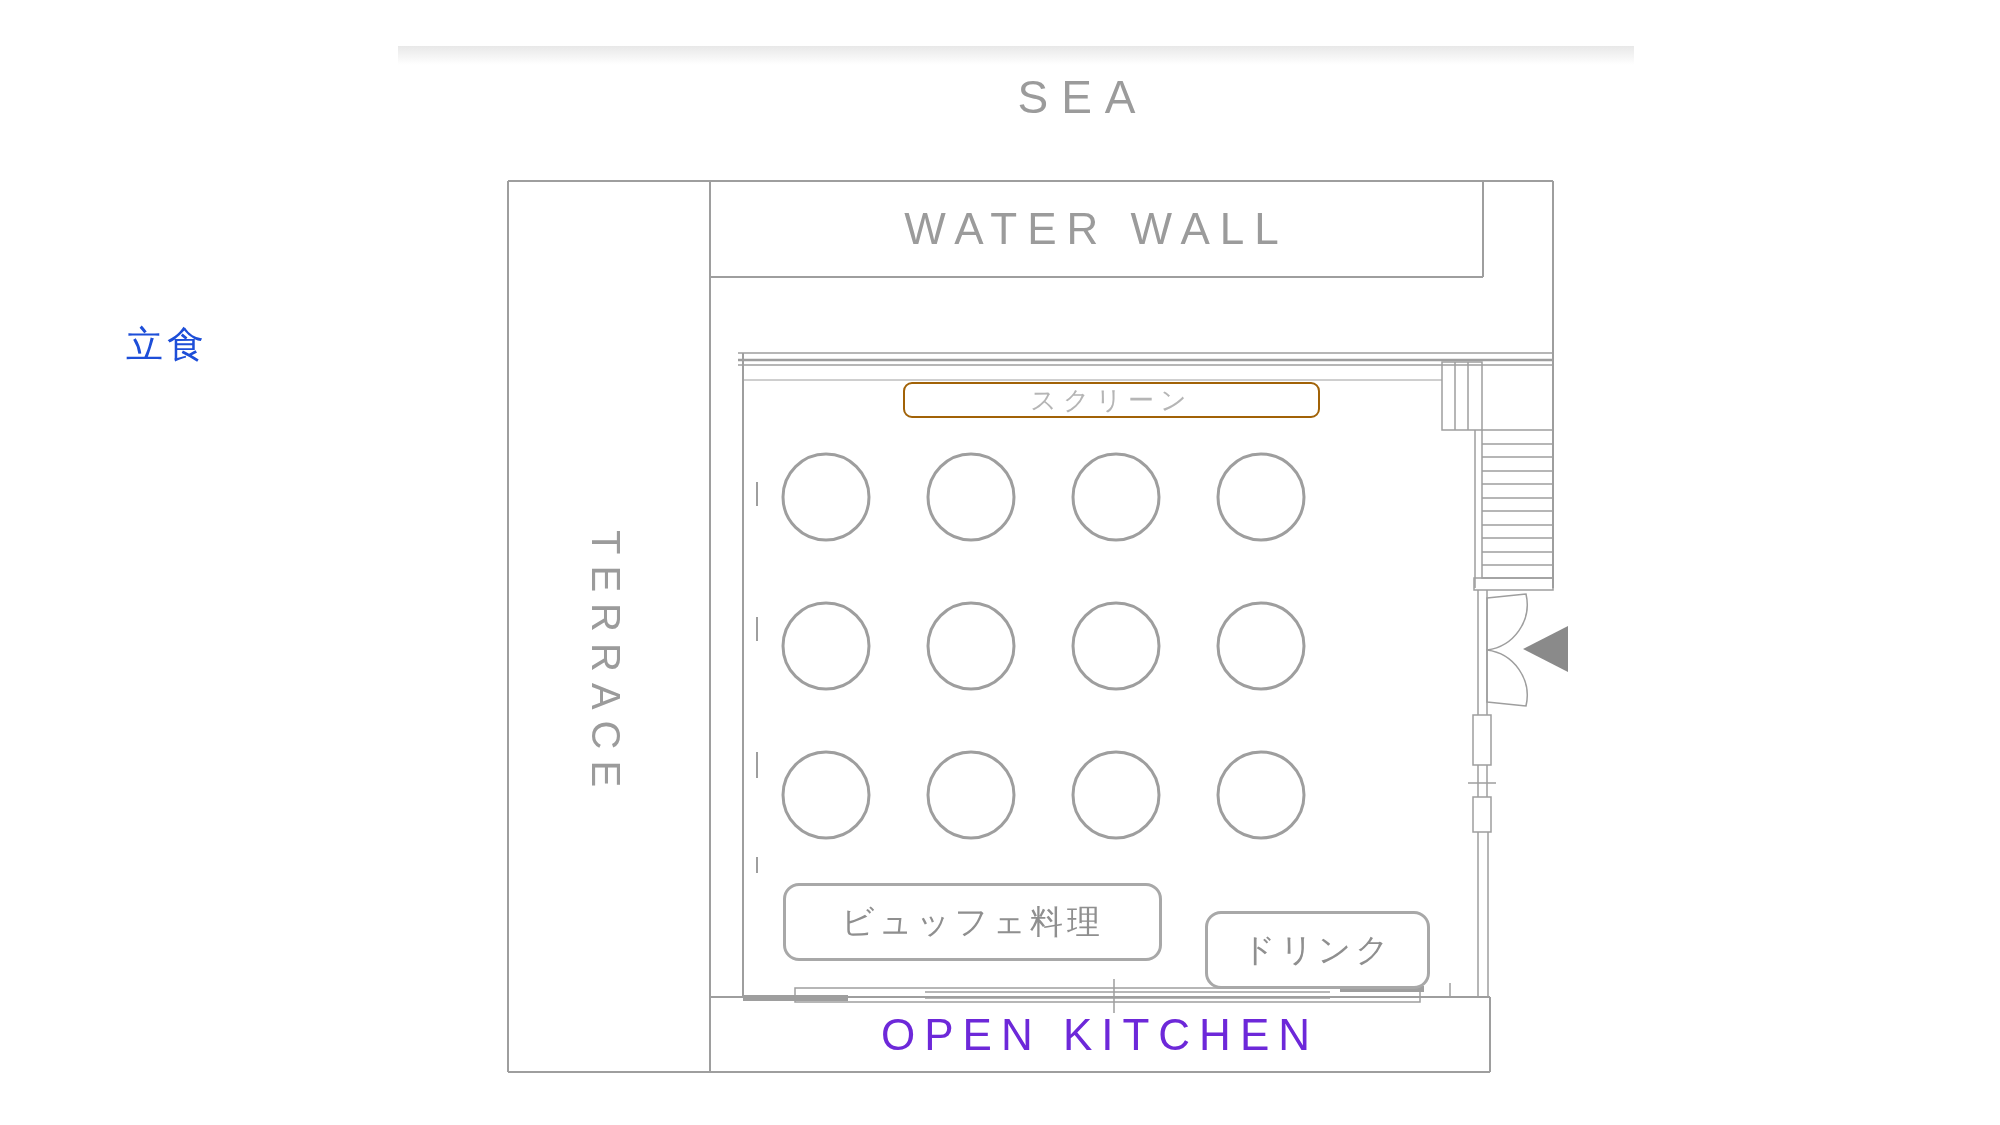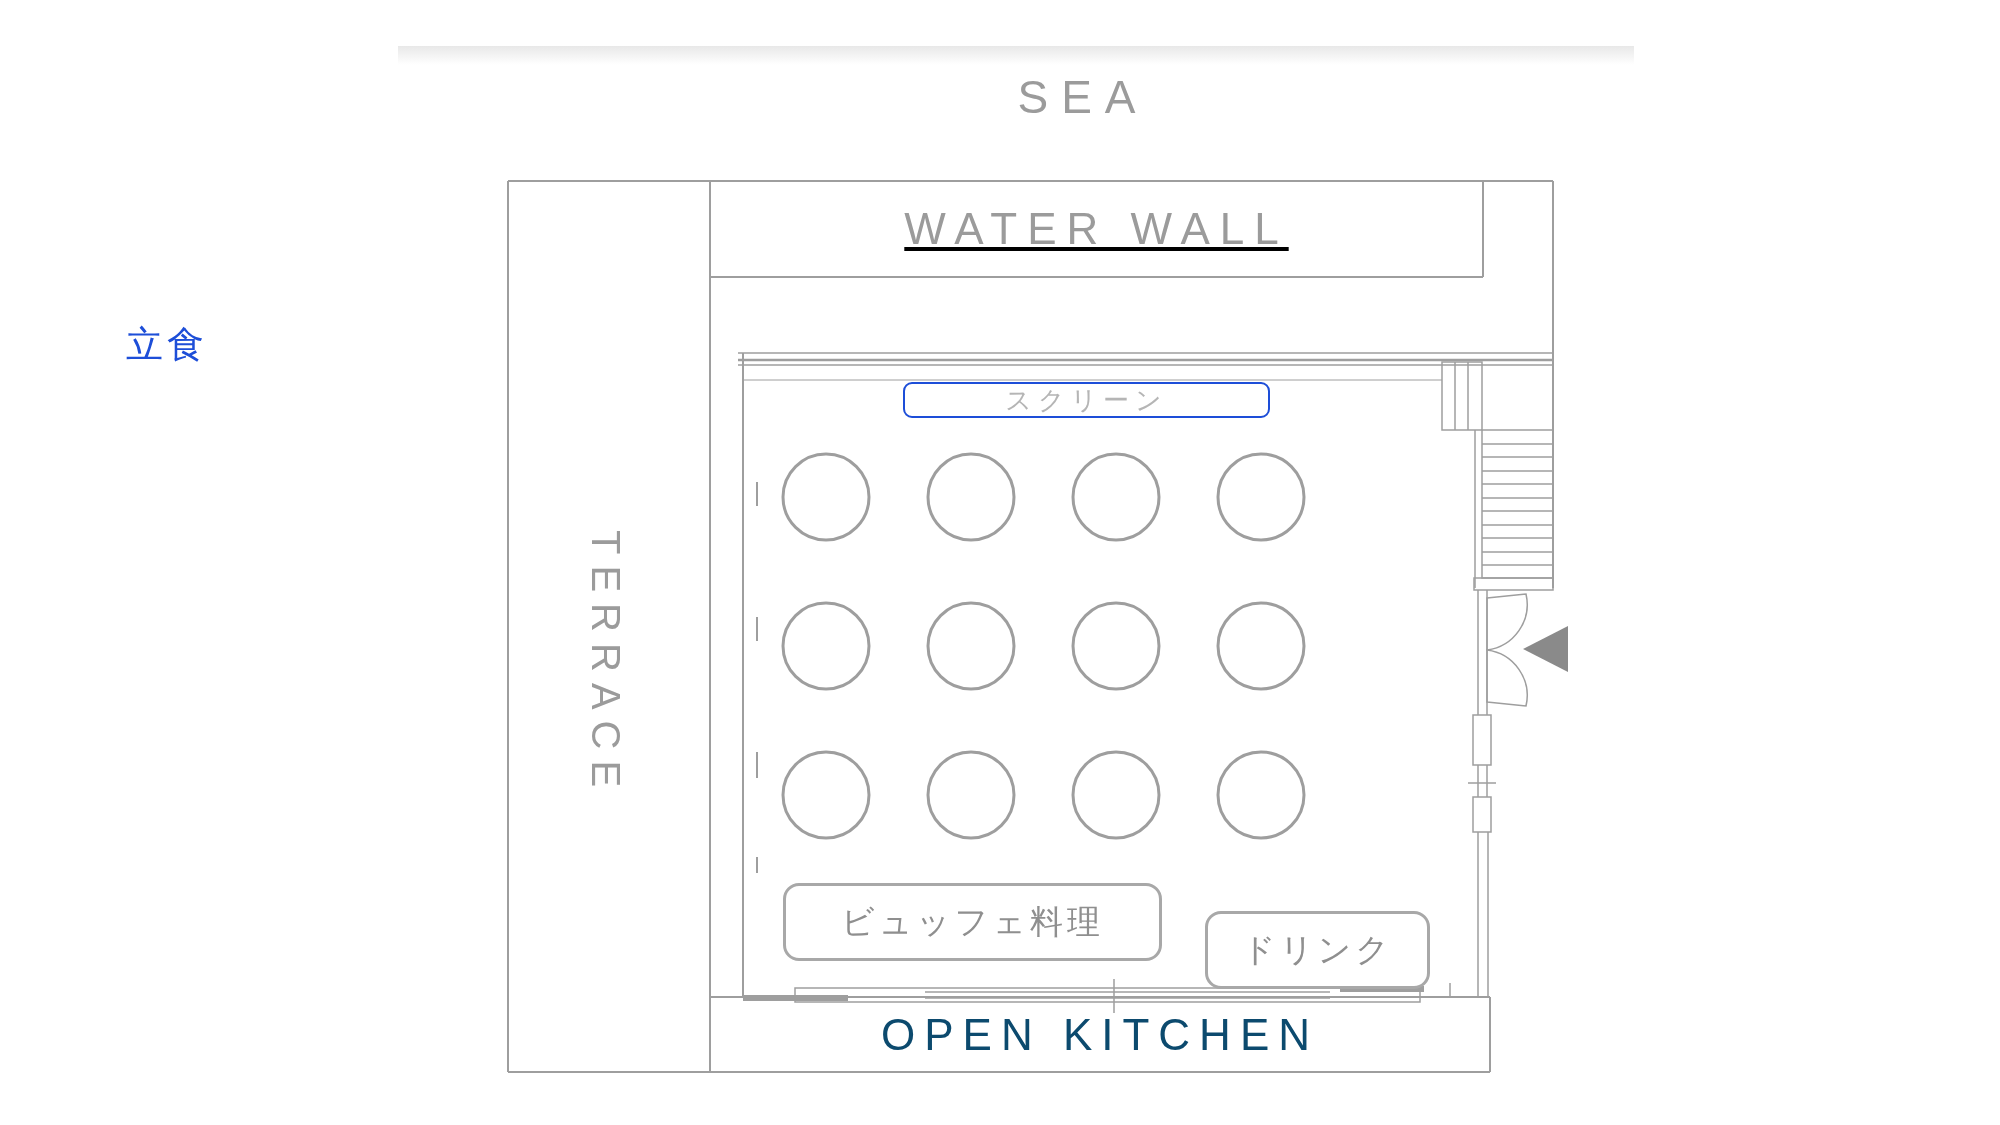--- a/index.html
+++ b/index.html
@@ -7,29 +7,29 @@
        font-family:"Liberation Sans","DejaVu Sans",sans-serif;}
   .abs{position:absolute;}
   #plan-svg{position:absolute;left:0;top:0;}
   svg line, svg rect, svg path, svg circle{stroke:#9e9e9e;fill:none;}
   .label{color:#9b9b9b;letter-spacing:10px;font-weight:400;}
   .flexc{display:flex;align-items:center;justify-content:center;}
   #top-shadow{left:398px;top:46px;width:1236px;height:22px;
     background:linear-gradient(to bottom,#e8e8e8 0%,rgba(255,255,255,0) 85%);}
   #sea-label{left:933px;top:70px;width:300px;height:54px;line-height:54px;
     text-align:center;font-size:46px;letter-spacing:13px;}
-  #water-wall-box{left:710px;top:181px;width:773px;height:96px;text-decoration:underline;}
+  #water-wall-box{left:710px;top:181px;width:773px;height:96px;}
   #water-wall-label{font-size:44px;letter-spacing:10px;color:#9b9b9b;}
   #terrace-label{left:476px;top:640px;width:260px;height:40px;line-height:40px;
     text-align:center;font-size:40px;letter-spacing:11px;
     transform:rotate(90deg);transform-origin:50% 50%;}
   #open-kitchen-box{left:710px;top:997px;width:780px;height:75px;}
-  #open-kitchen-label{font-size:44px;letter-spacing:9px;color:#0c4a6e;}
-  #screen-box{left:903px;top:382px;width:367px;height:36px;
-    border:2px solid #1d4ed8;border-radius:9px;box-sizing:border-box;}
+  #open-kitchen-label{font-size:44px;letter-spacing:9px;color:#6d28d9;}
+  #screen-box{left:903px;top:382px;width:417px;height:36px;
+    border:2px solid #a16207;border-radius:9px;box-sizing:border-box;}
   #screen-label{font-size:26px;letter-spacing:6px;color:#b5b5b5;}
   #buffet-box{left:783px;top:883px;width:379px;height:78px;
     border:3px solid #a8a8a8;border-radius:16px;box-sizing:border-box;}
   #drink-box{left:1205px;top:883px;width:225px;height:78px;
     border:3px solid #a8a8a8;border-radius:16px;box-sizing:border-box;margin-top:28px;}
   .food-label{font-size:33px;letter-spacing:4px;color:#8f8f8f;text-align:right;}
   #standing-label{left:126px;top:320px;font-size:37px;letter-spacing:4px;color:#1d4ed8;}
 </style>
 </head>
 <body>

